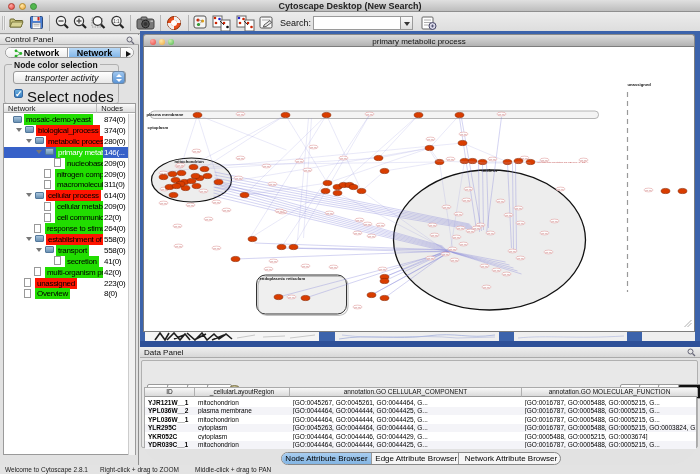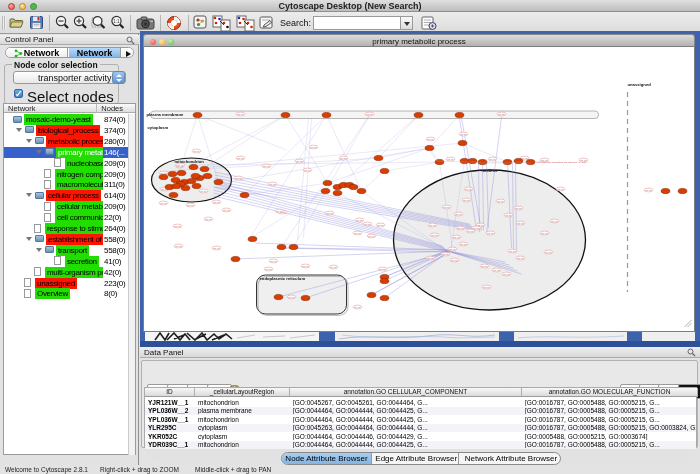--- a/index.html
+++ b/index.html
@@ -18,21 +18,21 @@
 
 #cp { position:absolute; left:0; top:34px; width:139px; height:431px; background:#e2e2e2; border-right:1px solid #8f8f8f; }
 #cph { position:absolute; left:0; top:1px; width:139px; height:10px; background:linear-gradient(#efefef,#d8d8d8); border-bottom:1px solid #aaa; }
 #cph span { position:absolute; left:5px; top:0px; font-size:8px; color:#111; }
 #tabs { position:absolute; left:5px; top:13px; width:129px; height:11px; background:#fdfdfd; border:1px solid #9a9a9a; border-radius:6px; overflow:hidden; font-size:9px; font-weight:bold; }
 #tabs .seg { position:absolute; top:0; height:100%; text-align:center; }
 
 #gbox { position:absolute; left:4px; top:30px; width:115px; height:40px; border:1px solid #b0b0b0; border-radius:3px; }
 #gbox .lbl { position:absolute; left:7px; top:-5px; background:#e2e2e2; padding:0 2px; font-size:8.5px; font-weight:bold; color:#111; }
 #dd { position:absolute; left:8px; top:6px; width:113px; height:13px; background:linear-gradient(#ffffff,#e8e8e8); border:1px solid #9a9a9a; border-radius:3px; font-size:9px; }
-#dd .txt { position:absolute; left:24px; top:1px; color:#111; }
+#dd .txt { position:absolute; left:11px; top:1px; color:#111;font-style:italic; }
 #dd .spin { position:absolute; right:0px; top:-1px; width:13px; height:13px; background:linear-gradient(#9fc7f0,#5a94d6); border:1px solid #6b88a8; border-radius:3px; }
 #cb { position:absolute; left:9px; top:24px; width:9px; height:9px; background:linear-gradient(#6aaede,#3a7fc2); border:1px solid #3467a0; border-radius:2px; color:#fff; font-size:9px; line-height:9px; text-align:center; font-weight:bold; }
 #cbl { position:absolute; left:22px; top:23px; font-size:15px; color:#111; }
 
 #tree { position:absolute; left:3px; top:69px; width:133px; height:352px; background:#fff; border:1px solid #9a9a9a; }
 #treehdr { position:absolute; left:0; top:0; width:131px; height:9px; background:linear-gradient(#fafafa,#dddddd); border-bottom:1px solid #aaa; font-size:7.5px; color:#222; }
 .trow { position:absolute; left:0; width:131px; height:11px; font-size:8px; letter-spacing:-0.3px; white-space:nowrap; }
 .trow .cnt { position:absolute; left:100px; top:1px; width:30px; }
 .trow .lab { position:absolute; top:0px; height:11px; line-height:11px; padding:0 2px; color:#000; overflow:hidden; }
 .tri { position:absolute; top:3px; width:0; height:0; border-left:3.5px solid transparent; border-right:3.5px solid transparent; border-top:4.5px solid #777; }

